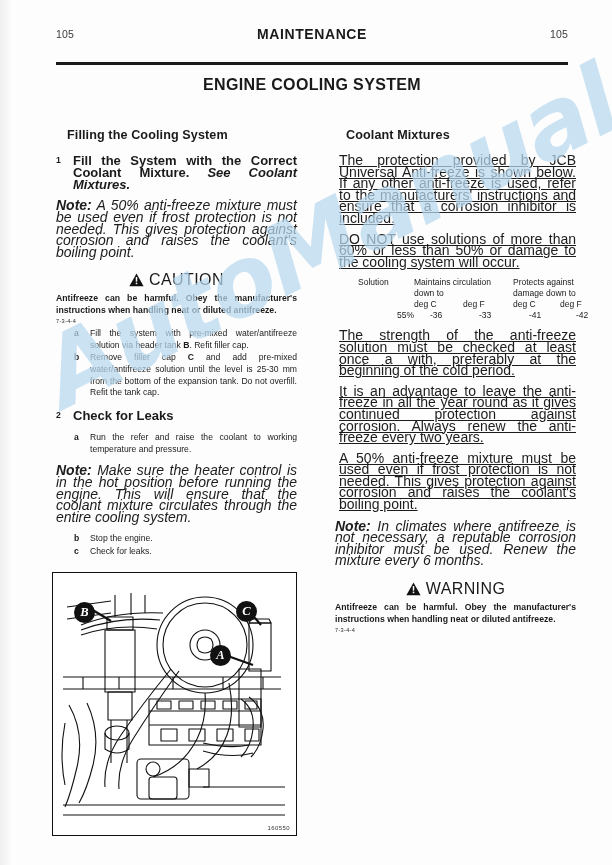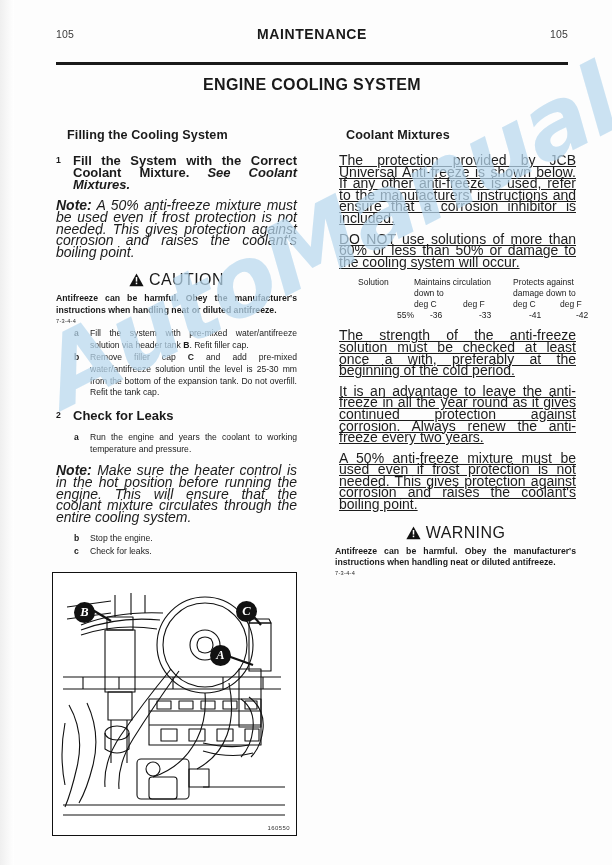--- a/index.html
+++ b/index.html
@@ -330,21 +330,21 @@
     </div>
 
     <div class="step" style="margin-top:11px;">
       <div class="num">2</div>
       <div class="txt">Check for Leaks</div>
     </div>
 
     <div class="substeps" style="margin-top:10px;">
       <div class="sub">
         <div class="let">a</div>
-        <div class="txt">Run the engine and years the coolant to working temperature and pressure.</div>
+        <div class="txt">Run the refer and raise the coolant to working temperature and pressure.</div>
       </div>
     </div>
 
     <p class="note">
       <b>Note:</b>
       <span>Make sure the heater control is in the hot position before running the engine. This will ensure that the coolant mixture circulates through the entire cooling system.</span>
     </p>
 
     <div class="substeps" style="margin-top:8px;">
       <div class="sub loose">
@@ -389,20 +389,24 @@
         <div class="c-b">-33</div>
         <div class="c-c">-41</div>
         <div class="c-d">-42</div>
       </div>
     </div>
 
     <p class="body">The strength of the anti-freeze solution must be checked at least once a with, preferably at the beginning of the cold period.</p>
     <p class="body">It is an advantage to leave the anti-freeze in all the year round as it gives continued protection against corrosion. Always renew the anti-freeze every two years.</p>
     <p class="body">A 50% anti-freeze mixture must be used even if frost protection is not needed. This gives protection against corrosion and raises the coolant's boiling point.</p>
 
+    <p class="note">
+      <b>Note:</b>
+      <span>In climates where antifreeze is not necessary, a reputable corrosion inhibitor must be used. Renew the mixture every 6 months.</span>
+    </p>
 
     <div class="hazard">
       <div class="hazard-head">
         <svg class="tri" width="15" height="14" viewBox="0 0 15 14">
           <path d="M7.5 0.4 L14.6 13.3 L0.4 13.3 Z" fill="#111"></path>
           <rect x="6.75" y="4.0" width="1.5" height="4.6" fill="#fff"></rect>
           <rect x="6.75" y="9.6" width="1.5" height="1.6" fill="#fff"></rect>
         </svg>
         <span class="hazard-word">WARNING</span>
       </div>

